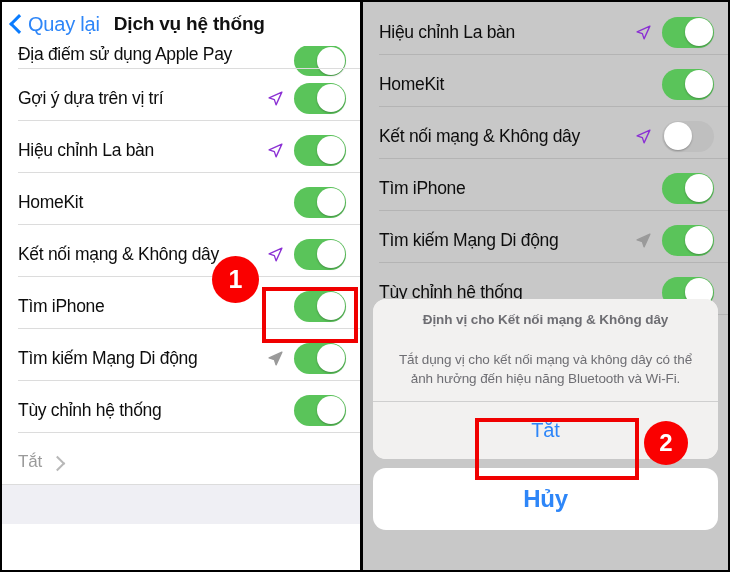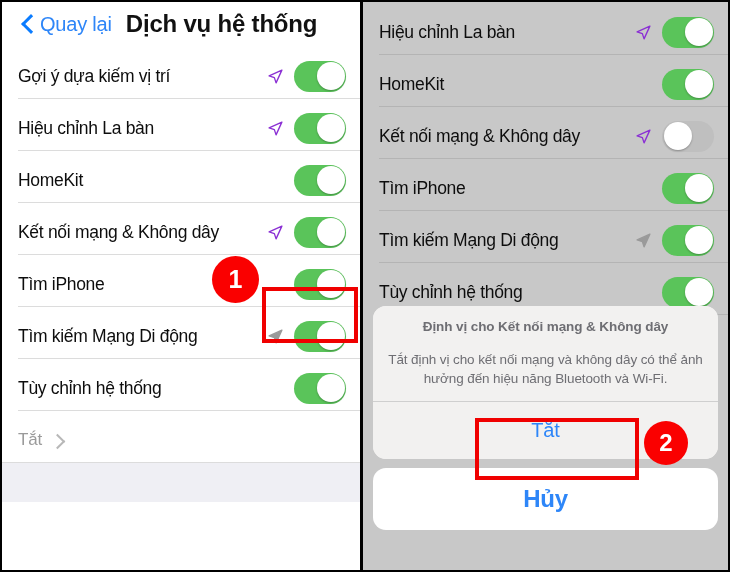--- a/index.html
+++ b/index.html
@@ -46,21 +46,21 @@
     border-bottom: 2px solid #000;
   }
 
   
   .navbar {
     position: relative;
     height: 44px;
     background: #ffffff;
     display: flex;
     align-items: center;
-    padding-left: 20px;
+    padding-left: 8px;
     z-index: 5;
   }
   .nav-back {
     display: flex;
     align-items: center;
     cursor: pointer;
     flex: 0 0 auto;
   }
   .chev-back {
     width: 13px;
@@ -79,21 +79,21 @@
     border-bottom: 3.2px solid #0a7cff;
     transform: rotate(45deg);
   }
   .nav-back-label {
     color: #2e86f8;
     font-size: 20px;
     letter-spacing: -0.2px;
   }
   .nav-title {
     color: #111111;
-    font-size: 24px;
+    font-size: 19px;
     font-weight: bold;
     margin-left: 14px;
     letter-spacing: -0.2px;
   }
 
   
   .list {
     position: relative;
     background: #ffffff;
   }
@@ -221,21 +221,21 @@
     padding: 13px 14px 13px;
     text-align: center;
     background: #f2f1f0;
   }
   .sheet-title {
     font-size: 13.5px;
     font-weight: bold;
     color: #6e6e73;
     letter-spacing: -0.1px;
     display: block;
-    margin-bottom: 16px;
+    margin-bottom: 23px;
   }
   .sheet-msg {
     font-size: 13.5px;
     color: #6e6e73;
     line-height: 1.42;
     letter-spacing: -0.1px;
     display: block;
   }
   .sheet-btn {
     text-align: center;
@@ -305,22 +305,30 @@
 
     <div class="navbar">
       <div class="nav-back">
         <span class="chev-back"></span>
         <span class="nav-back-label">Quay lại</span>
       </div>
       <div class="nav-title">Dịch vụ hệ thống</div>
     </div>
 
     <div class="list" id="left-list">
-        <div class="row">
-          <span class="row-label">Gợi ý dựa kiếm vị trí</span>
+        <div class="row row-clipped-top">
+          <span class="row-label">Địa điểm sử dụng Apple Pay</span>
+          <div class="row-right">
+            <div class="ios-toggle on">
+              <div class="knob"></div>
+            </div>
+          </div>
+        </div>
+        <div class="row">
+          <span class="row-label">Gợi ý dựa trên vị trí</span>
           <div class="row-right">
             <span class="loc-arrow">
               <svg viewBox="0 0 24 24">
                 <path d="M21 3 L3 11.2 L10.4 13.6 L12.8 21 Z" fill="none" stroke="#8b30d4" stroke-width="1.9" stroke-linejoin="round" stroke-linecap="round"></path>
               </svg>
             </span>
             <div class="ios-toggle on">
               <div class="knob"></div>
             </div>
           </div>
@@ -475,21 +483,21 @@
               <div class="knob"></div>
             </div>
           </div>
         </div>
       </div>
 
     <div id="action-sheet">
       <div class="sheet-group">
         <div class="sheet-title-box">
           <span class="sheet-title">Định vị cho Kết nối mạng &amp; Không dây</span>
-          <span class="sheet-msg">Tắt định vị cho kết nối mạng và không dây có thể ảnh hưởng đến hiệu năng Bluetooth và Wi-Fi.</span>
+          <span class="sheet-msg">Tắt dụng vị cho kết nối mạng và không dây có thể ảnh hưởng đến hiệu năng Bluetooth và Wi-Fi.</span>
         </div>
         <div class="sheet-btn">
           <span class="sheet-btn-label">Tắt</span>
         </div>
       </div>
       <div class="sheet-cancel">
         <span class="sheet-cancel-label">Hủy</span>
       </div>
     </div>
 

